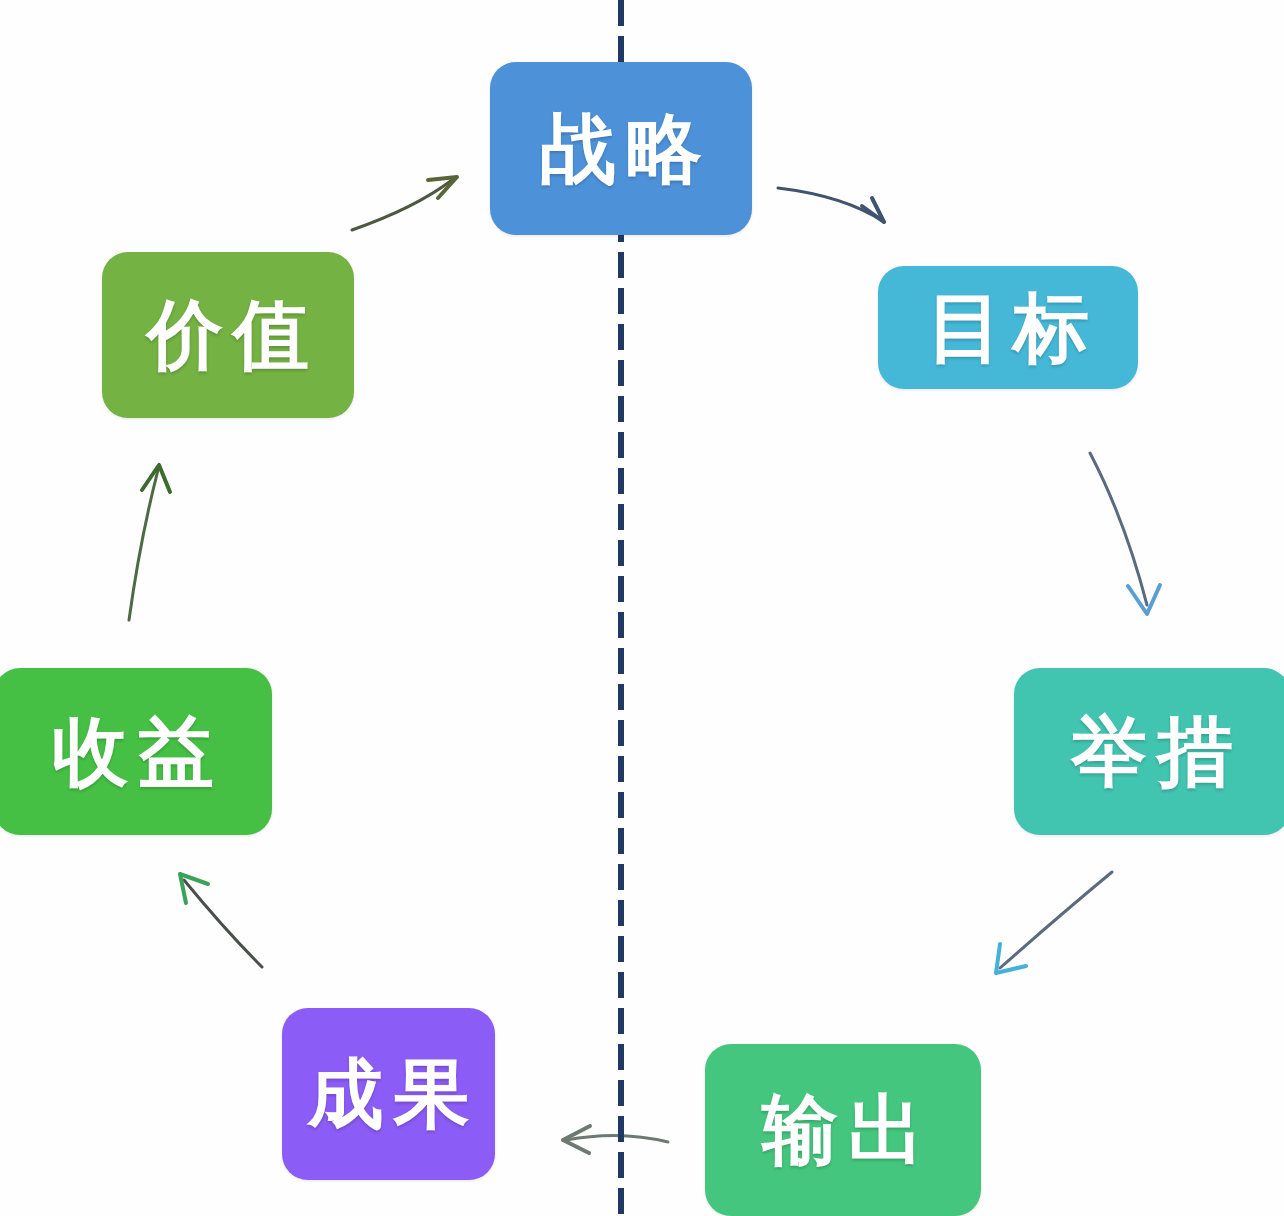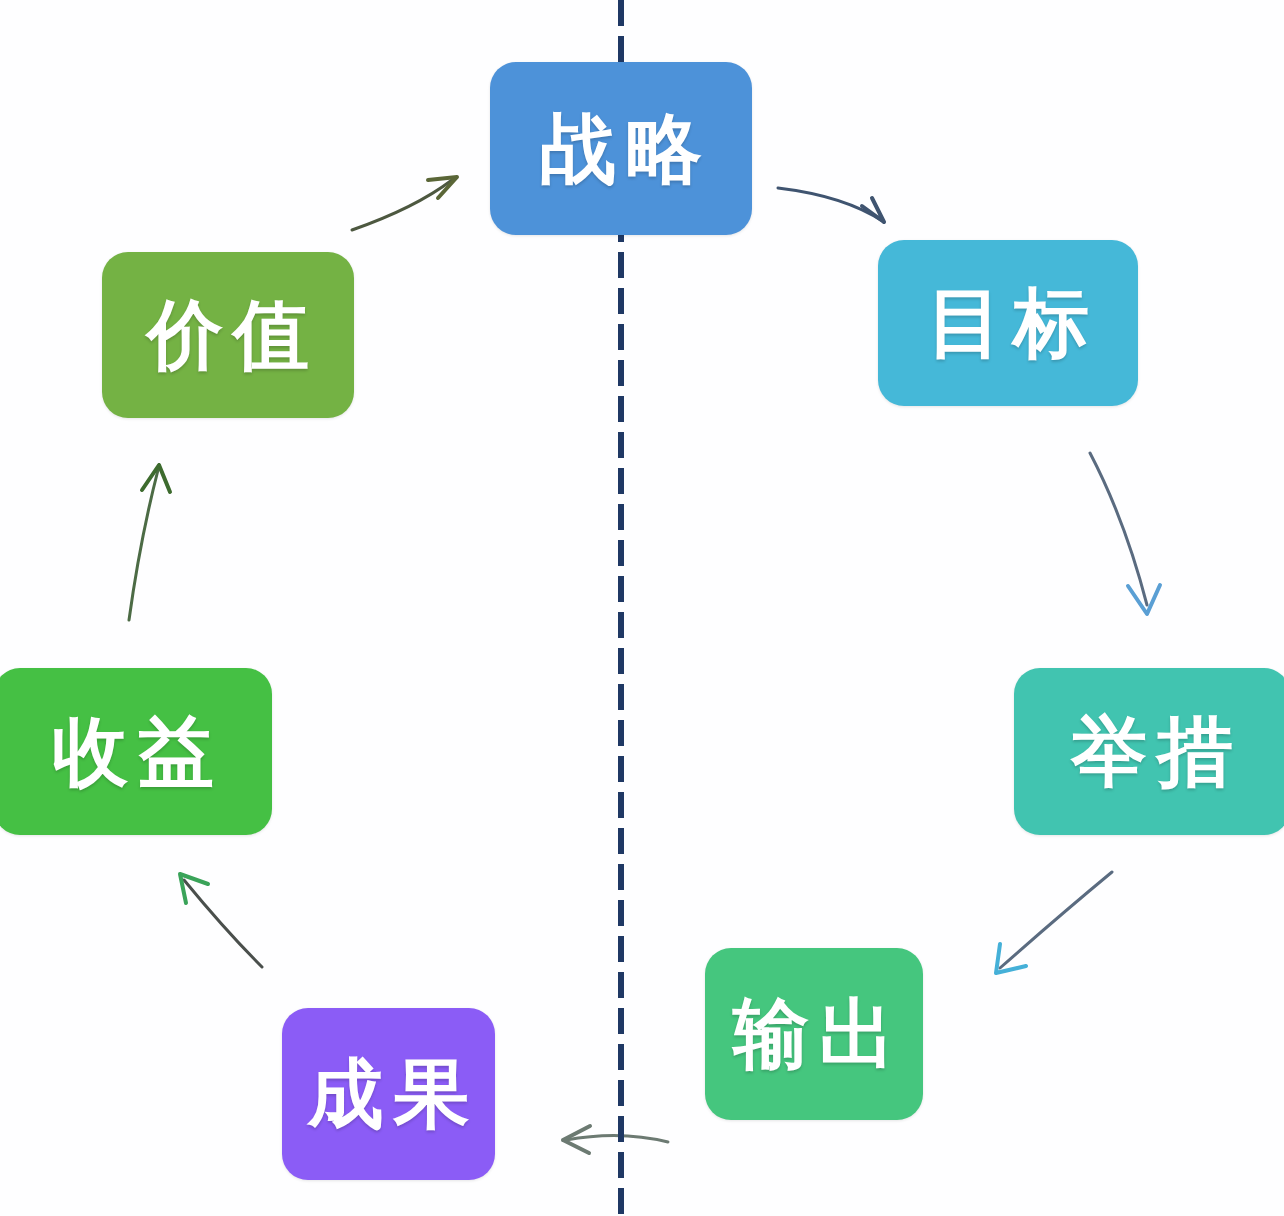--- a/index.html
+++ b/index.html
@@ -82,27 +82,27 @@
     </svg>
 
   <svg id="divider-layer" viewBox="0 0 1284 1216" xmlns="http://www.w3.org/2000/svg">
     <line id="divider-line" x1="621" y1="0" x2="621" y2="1216" stroke="#1f3864" stroke-width="6" stroke-dasharray="26 10"></line>
   </svg>
 
   <div id="nodes">
       <div class="node" style="left: 490px; top: 62px; width: 262px; height: 173px; background: rgb(77, 146, 217);">
         <span class="node-label">战略</span>
       </div>
-      <div class="node" style="left: 878px; top: 240px; width: 260px; height: 166px; background: rgb(69, 184, 216);">
+      <div class="node" style="left: 878px; top: 266px; width: 260px; height: 123px; background: rgb(69, 184, 216);">
         <span class="node-label">目标</span>
       </div>
       <div class="node" style="left: 1014px; top: 668px; width: 276px; height: 167px; background: rgb(65, 196, 176);">
         <span class="node-label">举措</span>
       </div>
-      <div class="node" style="left: 705px; top: 948px; width: 218px; height: 172px; background: rgb(69, 198, 126);">
+      <div class="node" style="left: 705px; top: 1044px; width: 276px; height: 172px; background: rgb(69, 198, 126);">
         <span class="node-label">输出</span>
       </div>
       <div class="node" style="left: 282px; top: 1008px; width: 213px; height: 172px; background: #8b5cf6;">
         <span class="node-label">成果</span>
       </div>
       <div class="node" style="left: -6px; top: 668px; width: 278px; height: 167px; background: rgb(69, 192, 68);">
         <span class="node-label">收益</span>
       </div>
       <div class="node" style="left: 102px; top: 252px; width: 252px; height: 166px; background: rgb(116, 178, 68);">
         <span class="node-label">价值</span>

